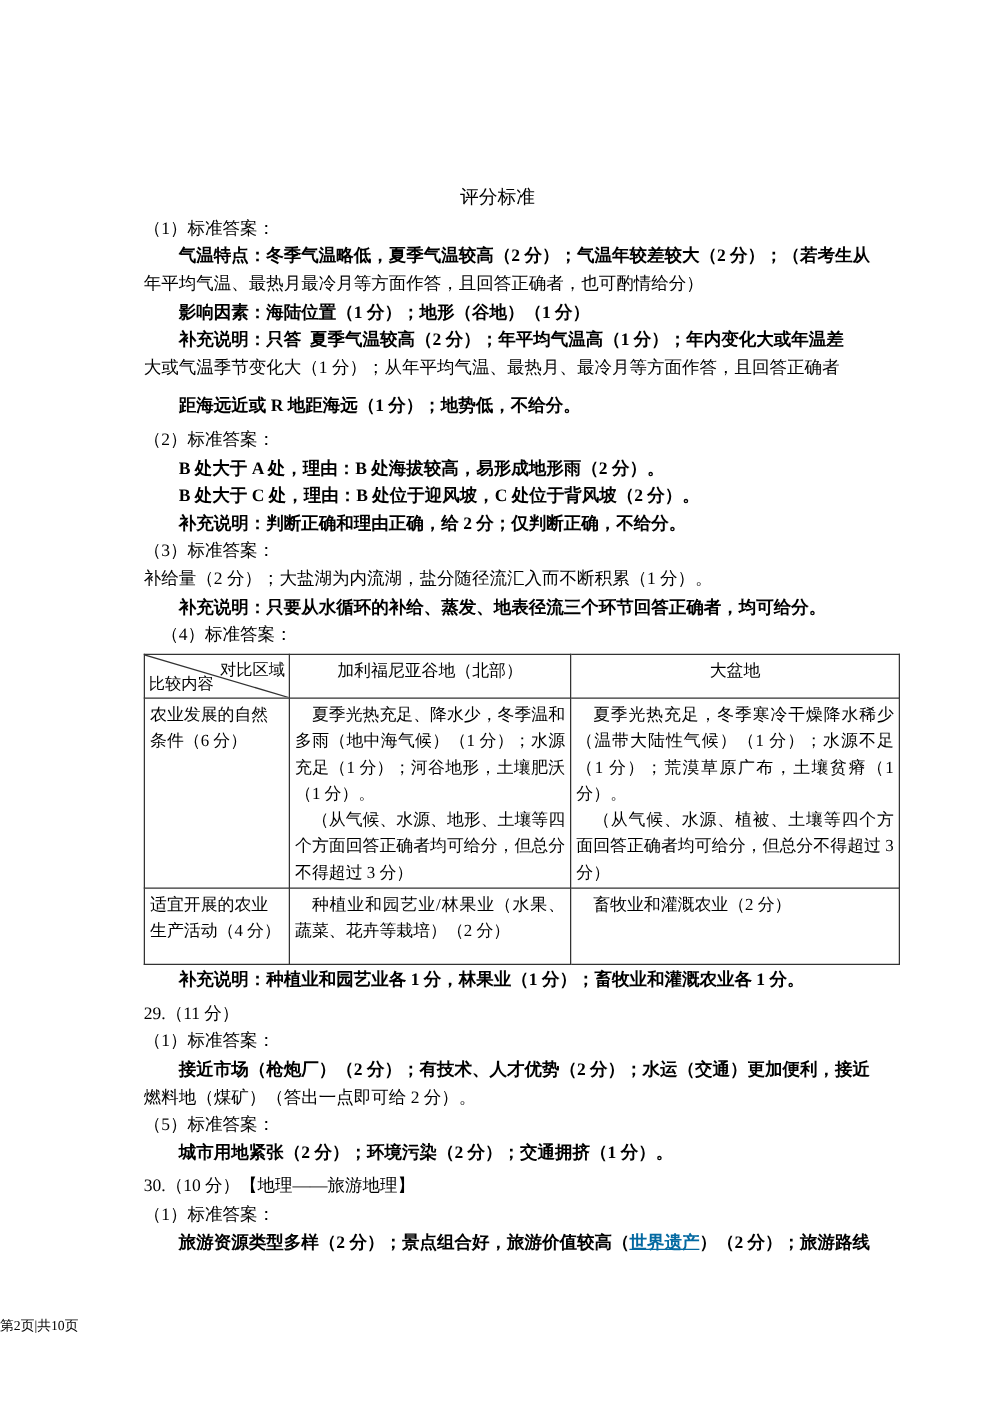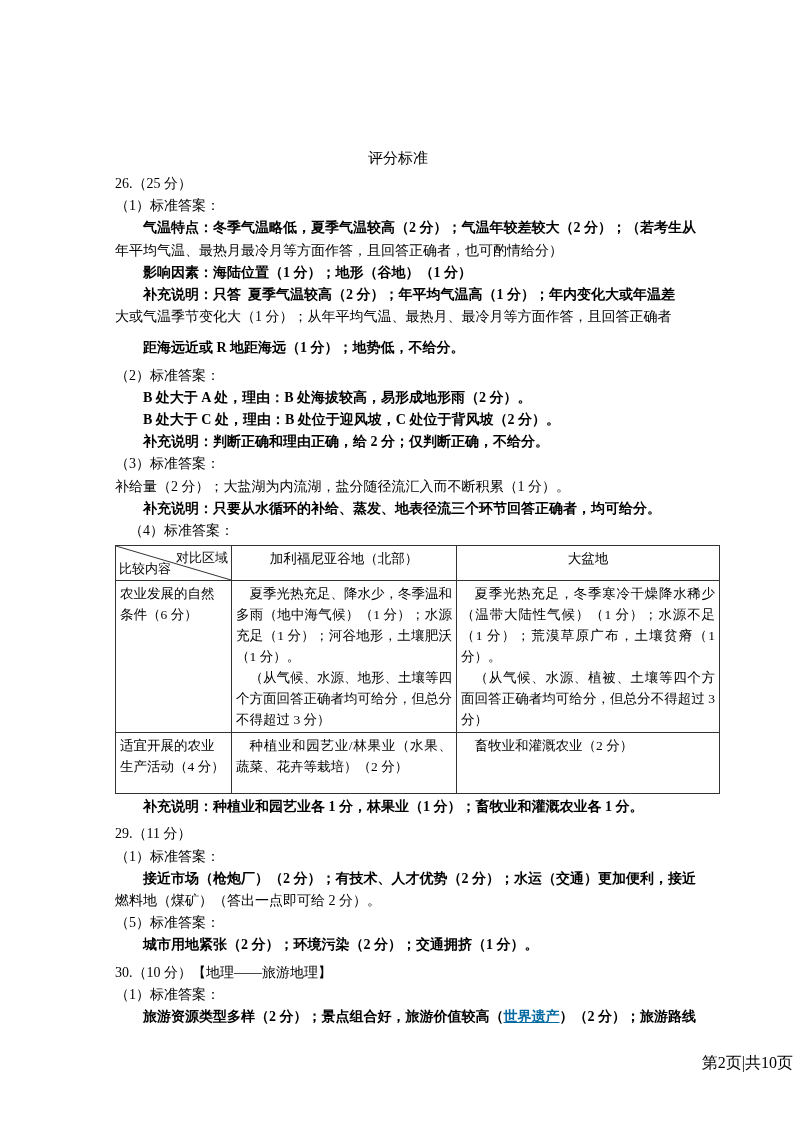--- a/index.html
+++ b/index.html
@@ -27,31 +27,30 @@
   .corner { position:relative; padding:0;text-decoration:underline; }
   .corner .diag { position:absolute; left:0; top:0; width:100%; height:100%; }
   .corner .ct { position:absolute; top:1px; right:3px; font-size:13px; }
   .corner .cb { position:absolute; bottom:1px; left:3px; font-size:13px; }
   .th { text-align:center; vertical-align:middle; }
   .rl { vertical-align:middle; }
   .cp { text-indent:1em; text-align:justify; }
   .vmid { vertical-align:middle; }
 
   .link { color:#0369a1; text-decoration:underline; cursor:pointer; }
-  .footer { position:absolute; left:0; right:0; top:1053px; text-align:right; font-size:16px; }
+  .footer { position:absolute; left:0; right:0; top:1053px; text-align:left; font-size:11px; }
 </style>
 </head>
 <body>
 
 <div class="page">
   <div class="content">
 
     <div class="title">评分标准</div>
 
-    <div class="ln">26.（25 分）</div>
     <div class="ln">（1）标准答案：</div>
     <div class="ln i2">气温特点：冬季气温略低，夏季气温较高（2 分）；气温年较差较大（2 分）；（若考生从</div>
     <div class="ln">年平均气温、最热月最冷月等方面作答，且回答正确者，也可酌情给分）</div>
     <div class="ln i2">影响因素：海陆位置（1 分）；地形（谷地）（1 分）</div>
     <div class="ln i2">补充说明：只答  夏季气温较高（2 分）；年平均气温高（1 分）；年内变化大或年温差</div>
     <div class="ln">大或气温季节变化大（1 分）；从年平均气温、最热月、最冷月等方面作答，且回答正确者</div>
     <div class="ln i2 mt8">距海远近或 R 地距海远（1 分）；地势低，不给分。</div>
 
     <div class="ln mt4">（2）标准答案：</div>
     <div class="ln i2">B 处大于 A 处，理由：B 处海拔较高，易形成地形雨（2 分）。</div>

